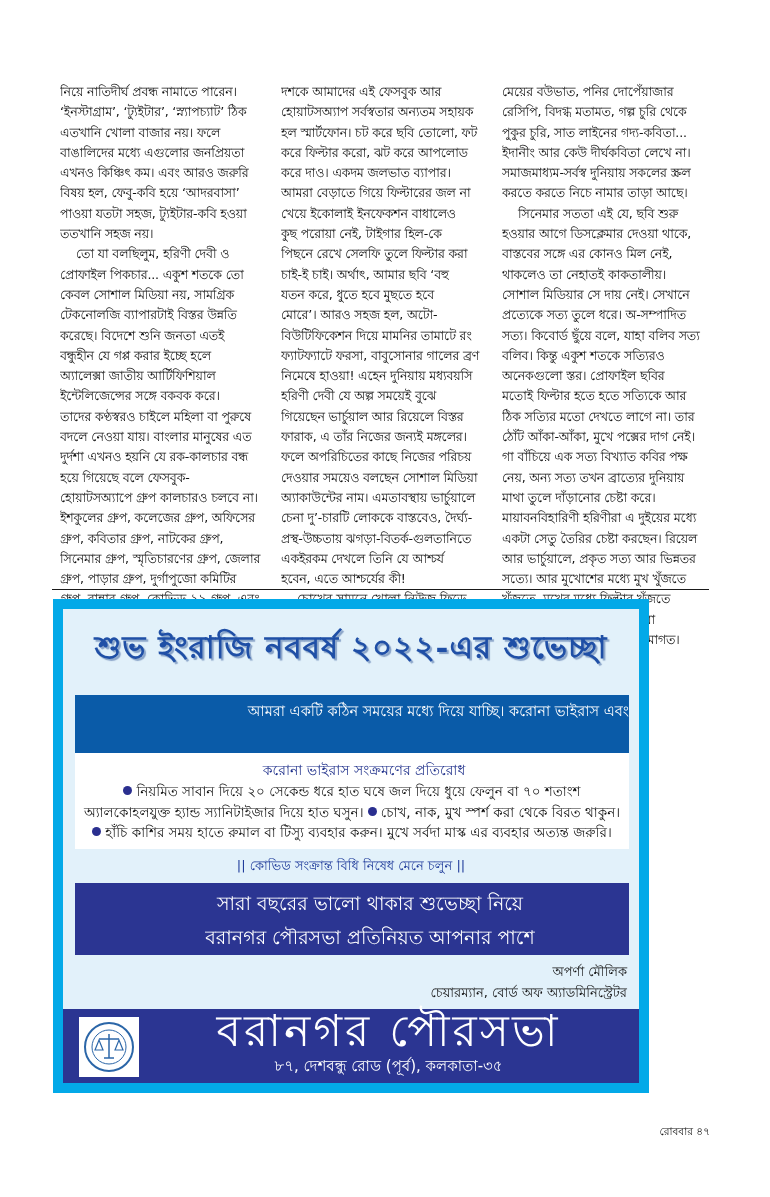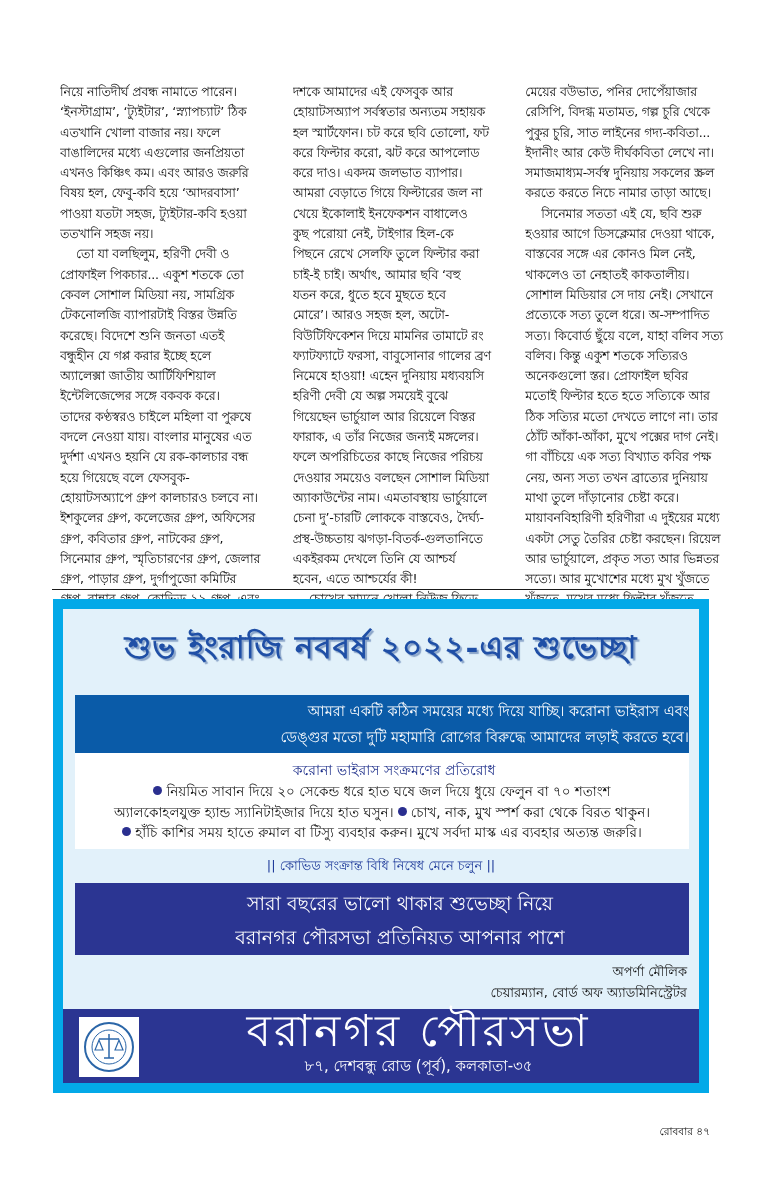--- a/index.html
+++ b/index.html
@@ -2,31 +2,31 @@
 <html><head>
 <meta charset="utf-8">
 <style>
   html, body { margin: 0; padding: 0; }
   body {
     width: 770px; height: 1197px; background: #ffffff; position: relative; overflow: hidden;
     font-family: "DejaVu Sans", sans-serif; color: #111;
   }
   .columns {
     position: absolute; left: 60px; top: 82px; width: 680px; height: 490px;
-    display: flex; gap: 18px;
+    display: flex; gap: 6px;
   }
   .col { width: 215px; font-size: 12.6px; line-height: 20.3px; letter-spacing: -0.2px; white-space: nowrap; }
   .col .ln { display: block; overflow: hidden; }
   .col .indent { padding-left: 16px; }
   .rule {
     position: absolute; left: 52px; top: 589px; width: 657px; height: 0;
     border-top: 1.5px solid #1a1a1a;
   }
   .ad {
-    position: absolute; left: 53px; top: 599px; width: 656px; height: 494px;
+    position: absolute; left: 53px; top: 599px; width: 596px; height: 494px;
     background: #03a9e8; box-sizing: border-box; padding: 10px 10px 10px 10px;
   }
   .ad-inner {
     width: 100%; height: 100%; background: #e2f1fa; position: relative;
   }
   .ad-title {
     position: absolute; left: 0; right: 0; top: 14px; text-align: center;
     font-family: "DejaVu Serif", serif; font-weight: bold; font-size: 31px;
     color: #1f4fa6; letter-spacing: 1px;
     text-shadow: 2px 2px 1px #8aa4c8;
@@ -170,21 +170,20 @@
 </div>
 
 <div class="rule"></div>
 
 <div class="ad">
   <div class="ad-inner">
     <div class="ad-title">শুভ ইংরাজি নববর্ষ ২০২২-এর শুভেচ্ছা</div>
 
     <div class="band-msg">
       <div>আমরা একটি কঠিন সময়ের মধ্যে দিয়ে যাচ্ছি। করোনা ভাইরাস এবং</div>
-      <div>ডেঙ্গুর মতো দুটি মহামারি রোগের বিরুদ্ধে আমাদের লড়াই করতে হবে।</div>
     </div>
 
     <div class="prevention">
       <div class="ph">করোনা ভাইরাস সংক্রমণের প্রতিরোধ</div>
       <div>
         <span class="bullet"></span><span>নিয়মিত সাবান দিয়ে ২০ সেকেন্ড ধরে হাত ঘষে জল দিয়ে ধুয়ে ফেলুন বা ৭০ শতাংশ</span>
       </div>
       <div>
         <span>অ্যালকোহলযুক্ত হ্যান্ড স্যানিটাইজার দিয়ে হাত ঘসুন।</span>
         <span class="bullet"></span><span>চোখ, নাক, মুখ স্পর্শ করা থেকে বিরত থাকুন।</span>

